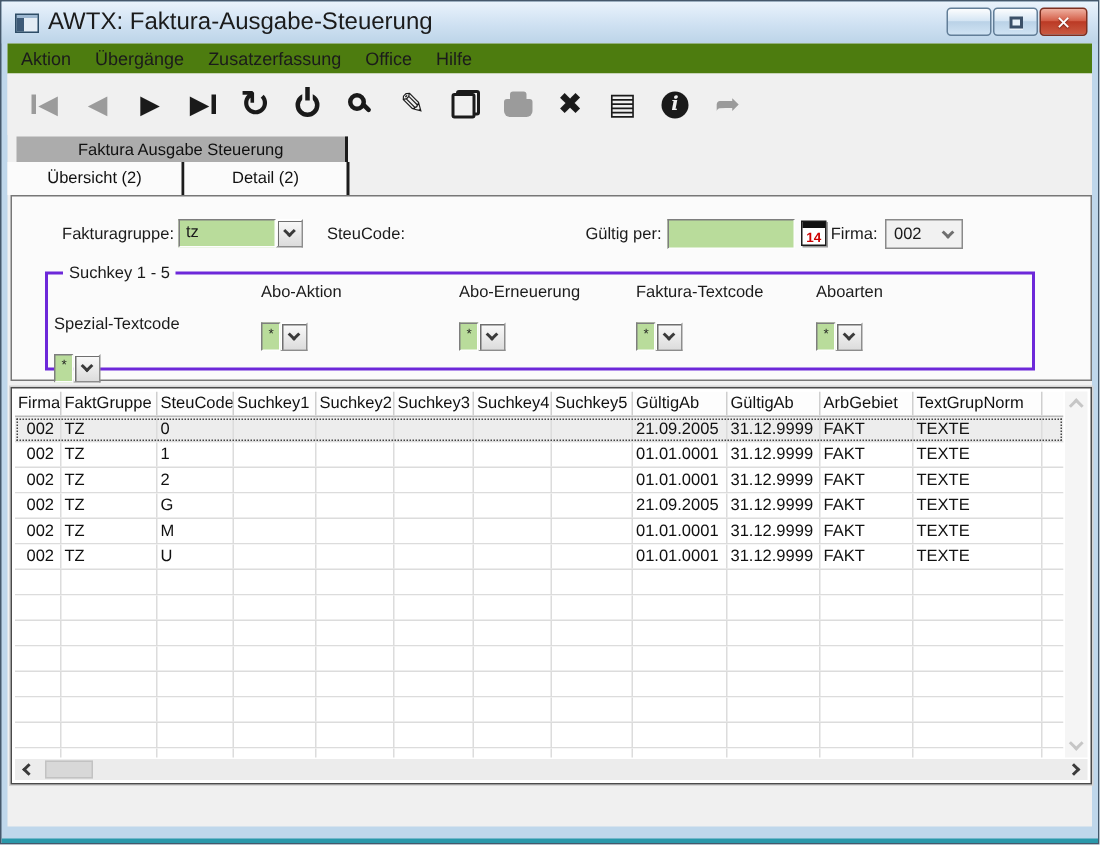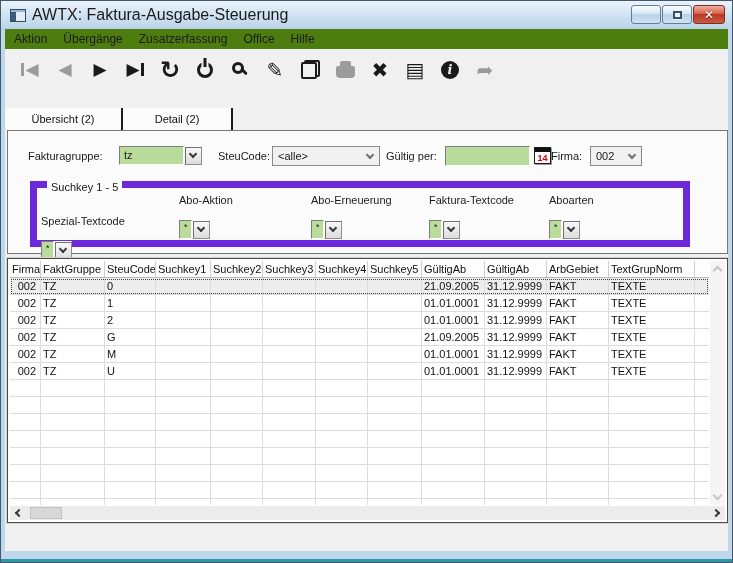--- a/index.html
+++ b/index.html
@@ -66,42 +66,42 @@
   .subtabs { position:absolute; left:0; top:79px; height:22px; display:flex; }
   .sub-tab { height:22px; background:#fbfbfb; border-right:2px solid #1c1c1c;
     display:flex; align-items:center; justify-content:center; font-size:11px; color:#111; }
 
   
   .panel { position:absolute; left:2px; width:721px; background:#fbfbfb; border:1px solid #777; }
   .filter-panel { top:101px; height:124px; }
   .table-panel { top:229px; height:265px; background:#fff; border:1px solid #4a4a4a; box-shadow:0 0 0 1px #d4d4d4; }
 
   .flabel { position:absolute; font-size:11px; color:#1b1b1b; height:16px; line-height:16px; }
-  .r { }
+  .r { text-align:right; }
   .field-green { background:var(--green,#b9dc9b); border:1px solid #7e7e7e;
     border-bottom-color:#fdfdfd; border-right-color:#fdfdfd; font-size:11px; color:#1b1b1b;
     padding:2px 3px 0 4px; overflow:hidden; }
   .combo { position:absolute; height:19px; display:flex; }
   .combo .field-green { flex:1; height:19px; }
   .drop-btn { width:18px; height:19px; background:linear-gradient(#fafafa,#dcdcdc); border:1px solid #8d8d8d;
     border-top-color:#fff; border-left-color:#fff; box-shadow:1px 1px 0 #6f6f6f inset;
     display:flex; align-items:center; justify-content:center; }
   .chev { width:6px; height:6px; border-right:2px solid #3a3a3a; border-bottom:2px solid #3a3a3a;
     transform:rotate(45deg); margin-top:-3px; }
   .flat-combo { position:absolute; height:20px; background:#f1f1f1; border:1px solid #8a8a8a;
     font-size:11px; color:#1b1b1b; display:flex; align-items:center; padding-left:5px; }
   .flat-combo .chev { position:absolute; right:6px; border-color:#6f6f6f; }
   .green-input { position:absolute; height:20px; }
   .cal-btn { position:absolute; width:17px; height:17px; background:#fff; border:1px solid #1b1b1b;
     box-shadow:1px 1px 0 #9a9a9a; }
   .cal-btn::before { content:""; position:absolute; left:0; right:0; top:0; height:4px; background:#111; }
   .cal-day { position:absolute; left:0; right:0; bottom:0; text-align:center;
     font-size:9px; font-weight:bold; color:#cc0000; }
 
-  .groupbox { position:absolute; left:22px; top:50px; width:660px; height:66px; border:7px solid #6d28d9; }
+  .groupbox { position:absolute; left:22px; top:50px; width:660px; height:66px; border:2px solid #6d28d9; }
   .groupbox-title { position:absolute; left:10px; top:-7px; background:#fbfbfb; padding:0 4px;
     font-size:11px; color:#1b1b1b; }
   .sk-col { position:absolute; top:6px; }
   .sk-label { font-size:11px; color:#1b1b1b; margin-bottom:14px; }
   .sk-combo { display:flex; width:76px; height:19px; }
   .sk-combo .field-green { font-size:9px; padding-top:1px; }
 
   
   .grid { position:absolute; left:2px; top:2px; right:18px; bottom:17px; overflow:hidden; background:#fff; }
   .ghead { display:flex; height:17px; background:#fdfdfd; border-bottom:1px solid #b9b9b9; }
@@ -198,39 +198,36 @@
           <span class="glyph">▤</span>
         </div>
         <div data-name="info-icon" class="tbicon">
           <span data-name="info-shape" class="shape shape-info"></span>
         </div>
         <div data-name="export-icon" class="tbicon gray">
           <span class="glyph">➦</span>
         </div>
       </div>
 
+    <div class="group-tab" data-name="tab-faktura-ausgabe-steuerung">Faktura Ausgabe Steuerung</div>
     <div class="subtabs" data-name="sub-tabs">
         <div data-name="tab-übersicht-1" class="sub-tab active" style="width: 118px;">Übersicht (2)</div>
         <div data-name="tab-detail-2" class="sub-tab" style="width: 110px;">Detail (2)</div>
       </div>
 
     <div class="panel filter-panel" data-name="filter-panel">
       <span class="flabel r" style="left:20px; top:17px; width:88px;" data-name="fakturagruppe-label">Fakturagruppe:</span>
       <div class="combo" style="left:111px; top:15px; width:83px;" data-name="fakturagruppe-combo">
         <div class="field-green" data-name="fakturagruppe-value">tz</div>
         <div class="drop-btn" data-name="fakturagruppe-dropdown-button">
             <span class="chev" data-name="chevron-down-icon"></span>
           </div>
       </div>
 
       <span class="flabel r" style="left:210px; top:17px; width:50px;" data-name="steucode-label">SteuCode:</span>
-      <div class="flat-combo" style="left:264px; top:15px; width:108px;" data-name="steucode-combo">
-        <span data-name="steucode-value">&lt;alle&gt;</span>
-        <span class="chev" data-name="chevron-down-icon"></span>
-      </div>
 
       <span class="flabel r" style="left:378px; top:17px; width:55px;" data-name="gueltig-per-label">Gültig per:</span>
       <div class="green-input field-green" style="left:437px; top:15px; width:85px;" data-name="gueltig-per-input"></div>
       <div class="cal-btn" style="left:526px; top:16px;" data-name="calendar-icon">
         <span class="cal-day" data-name="calendar-day">14</span>
       </div>
 
       <span class="flabel r" style="left:543px; top:17px; width:34px;" data-name="firma-label">Firma:</span>
       <div class="flat-combo" style="left:582px; top:15px; width:52px;" data-name="firma-combo">
         <span data-name="firma-value">002</span>

